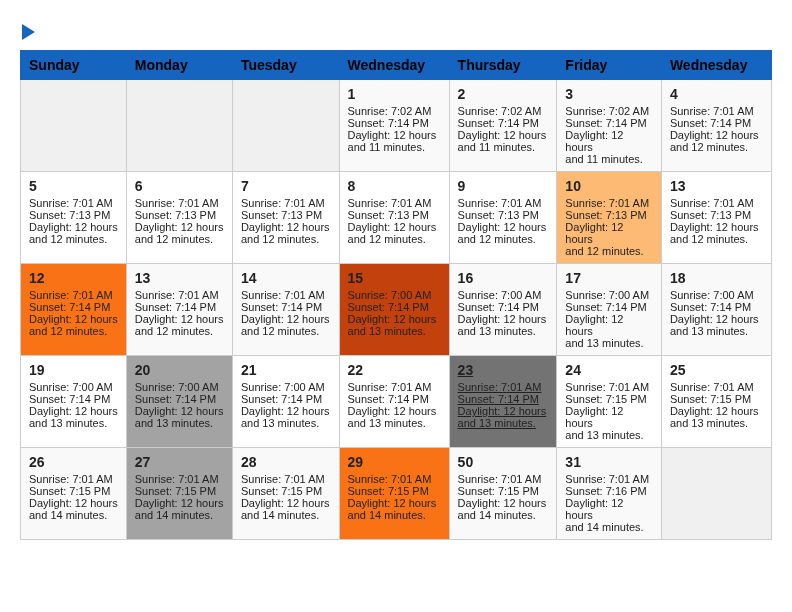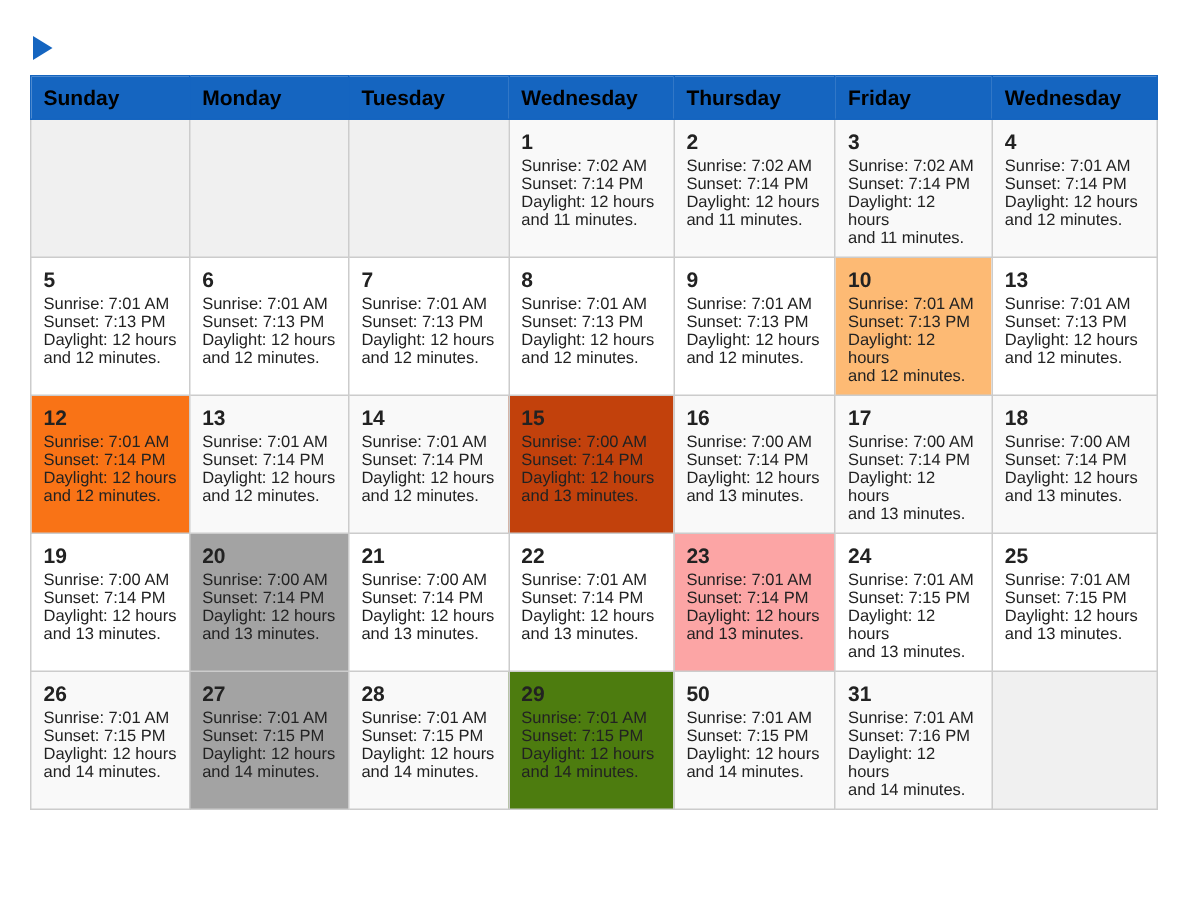--- a/index.html
+++ b/index.html
@@ -274,21 +274,21 @@
           <div>Daylight: 12 hours</div>
           <div>and 13 minutes.</div>
         </td>
         <td style="background: rgb(255, 255, 255);">
           <span class="day-number">22</span>
           <div>Sunrise: 7:01 AM</div>
           <div>Sunset: 7:14 PM</div>
           <div>Daylight: 12 hours</div>
           <div>and 13 minutes.</div>
         </td>
-        <td style="background: #fca5a5;">
+        <td style="background: #737373; text-decoration: underline;">
           <span class="day-number">23</span>
           <div>Sunrise: 7:01 AM</div>
           <div>Sunset: 7:14 PM</div>
           <div>Daylight: 12 hours</div>
           <div>and 13 minutes.</div>
         </td>
         <td style="background: rgb(255, 255, 255);">
           <span class="day-number">24</span>
           <div>Sunrise: 7:01 AM</div>
           <div>Sunset: 7:15 PM</div>
@@ -318,21 +318,21 @@
           <div>Daylight: 12 hours</div>
           <div>and 14 minutes.</div>
         </td>
         <td style="background: rgb(249, 249, 249);">
           <span class="day-number">28</span>
           <div>Sunrise: 7:01 AM</div>
           <div>Sunset: 7:15 PM</div>
           <div>Daylight: 12 hours</div>
           <div>and 14 minutes.</div>
         </td>
-        <td style="background: #4d7c0f;">
+        <td style="background: #f97316;">
           <span class="day-number">29</span>
           <div>Sunrise: 7:01 AM</div>
           <div>Sunset: 7:15 PM</div>
           <div>Daylight: 12 hours</div>
           <div>and 14 minutes.</div>
         </td>
         <td style="background: rgb(249, 249, 249);">
           <span class="day-number">50</span>
           <div>Sunrise: 7:01 AM</div>
           <div>Sunset: 7:15 PM</div>

